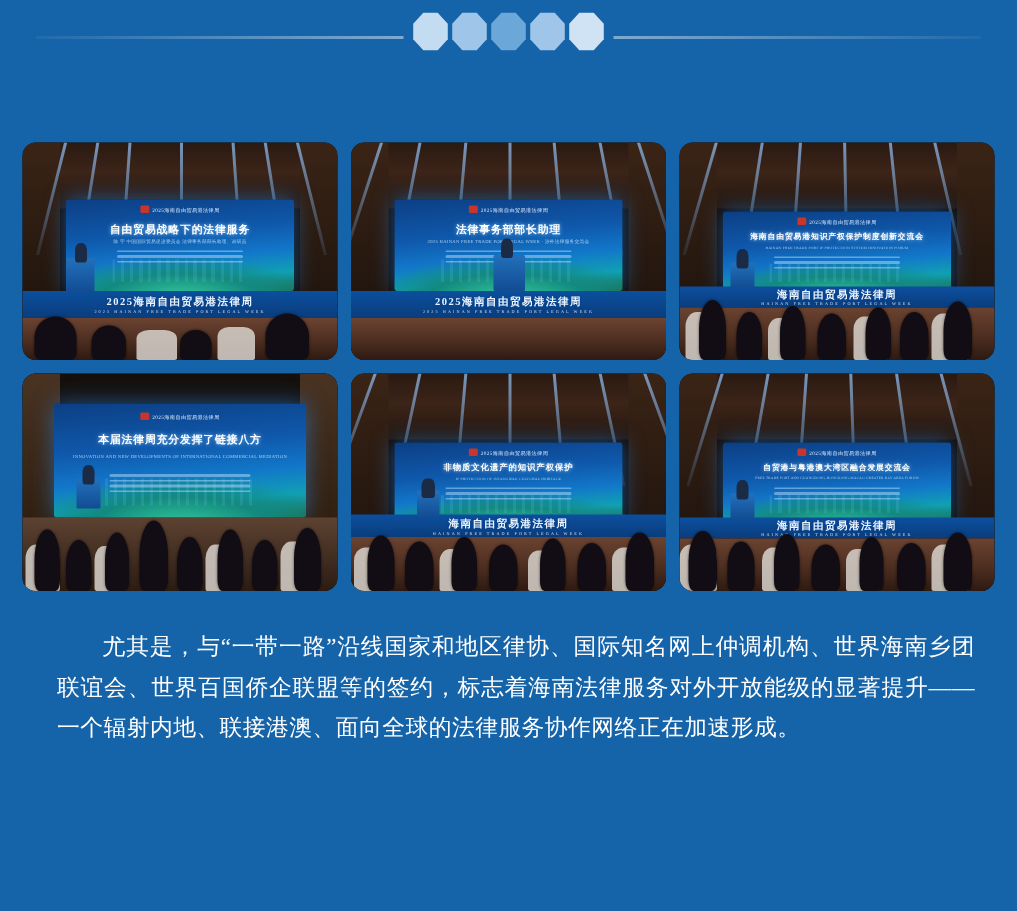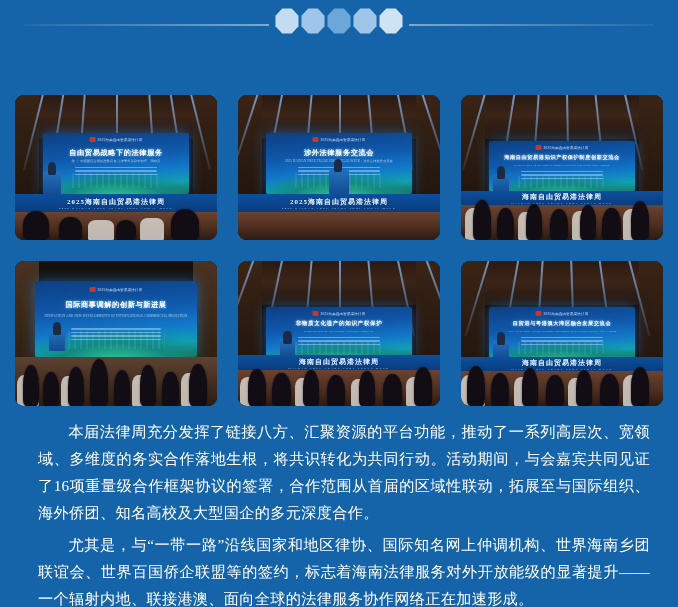--- a/index.html
+++ b/index.html
@@ -66,21 +66,21 @@
 
   
   .grid {
     position: absolute;
     left: 15px;
     top: 95px;
     width: 648px;
     display: grid;
     grid-template-columns: repeat(3, 1fr);
     grid-template-rows: repeat(2, 145px);
-    gap: 21px;
+    gap: 9px;
   }
   .photo {
     position: relative;
     border-radius: 9px;
     overflow: hidden;
     background: #120a06;
   }
 
   
   .scene { position: absolute; inset: 0; }
@@ -276,21 +276,21 @@
           <span class="beam" style="left:36%;transform:rotate(5deg)"></span>
           <span class="beam" style="left:50%;transform:rotate(0deg)"></span>
           <span class="beam" style="left:64%;transform:rotate(-5deg)"></span>
           <span class="beam" style="left:78%;transform:rotate(-11deg)"></span>
           <span class="beam" style="left:90%;transform:rotate(-18deg)"></span>
         </div>
         <div class="ledscreen">
           <div class="ledwave"></div>
           <div class="ledcity"></div>
           <div class="scr-logo"><span class="redmark"></span><span>2025海南自由贸易港法律周</span></div>
-          <div class="scr-title">涉外法律服务交流会</div>
+          <div class="scr-title">法律事务部部长助理</div>
           <div class="scr-sub">2025 HAINAN FREE TRADE PORT LEGAL WEEK · 涉外法律服务交流会</div>
           <div class="scr-lines">
               <i></i>
               <i></i>
               <i></i>
             </div>
         </div>
         <div class="stage">
           <div class="stage-band">
             <span>2025海南自由贸易港法律周</span>
@@ -355,21 +355,21 @@
 
     <div class="photo">
       <div class="scene">
         <div class="ceiling" style="height:14%;background:#15100c"></div>
         <div class="wallL" style="background:linear-gradient(180deg,#4a3322,#241709)"></div>
         <div class="wallR" style="background:linear-gradient(180deg,#4a3322,#241709)"></div>
         <div class="ledscreen" style="left:10%;right:10%;top:14%;height:52%">
           <div class="ledwave"></div>
           <div class="ledcity"></div>
           <div class="scr-logo"><span class="redmark"></span><span>2025海南自由贸易港法律周</span></div>
-          <div class="scr-title">国际商事调解的创新与新进展</div>
+          <div class="scr-title">本届法律周充分发挥了链接八方</div>
           <div class="scr-sub">INNOVATION AND NEW DEVELOPMENTS OF INTERNATIONAL COMMERCIAL MEDIATION</div>
           <div class="scr-lines" style="top:62%">
               <i></i>
               <i></i>
               <i></i>
               <i></i>
             </div>
         </div>
         <div class="podium" style="left:17%;width:8%;top:48%;height:14%"></div>
         <div class="speaker" style="left:19%;top:42%"></div>
@@ -488,17 +488,16 @@
           <span class="head" style="left:69%;width:9%;height:46%"></span>
           <span class="chair" style="left:80%;width:12%;height:44%"></span>
           <span class="head" style="left:84%;width:9%;height:56%"></span>
         </div>
       </div>
     </div>
 
   </div>
 
   <div class="copy">
-    <p class="para">本届法律周充分发挥了链接八方、汇聚资源的平台功能，推动了一系列高层次、宽领域、多维度的务实合作落地生根，将共识转化为共同行动。活动期间，与会嘉宾共同见证了16项重量级合作框架协议的签署，合作范围从首届的区域性联动，拓展至与国际组织、海外侨团、知名高校及大型国企的多元深度合作。</p>
     <p class="para">尤其是，与“一带一路”沿线国家和地区律协、国际知名网上仲调机构、世界海南乡团联谊会、世界百国侨企联盟等的签约，标志着海南法律服务对外开放能级的显著提升——一个辐射内地、联接港澳、面向全球的法律服务协作网络正在加速形成。</p>
   </div>
 
 </div>
 
 </body></html>

